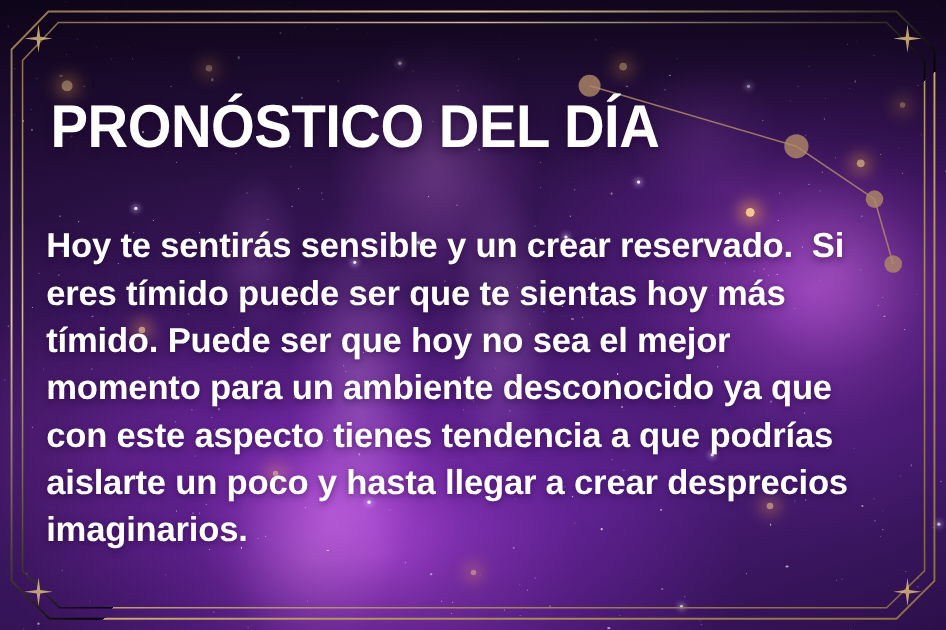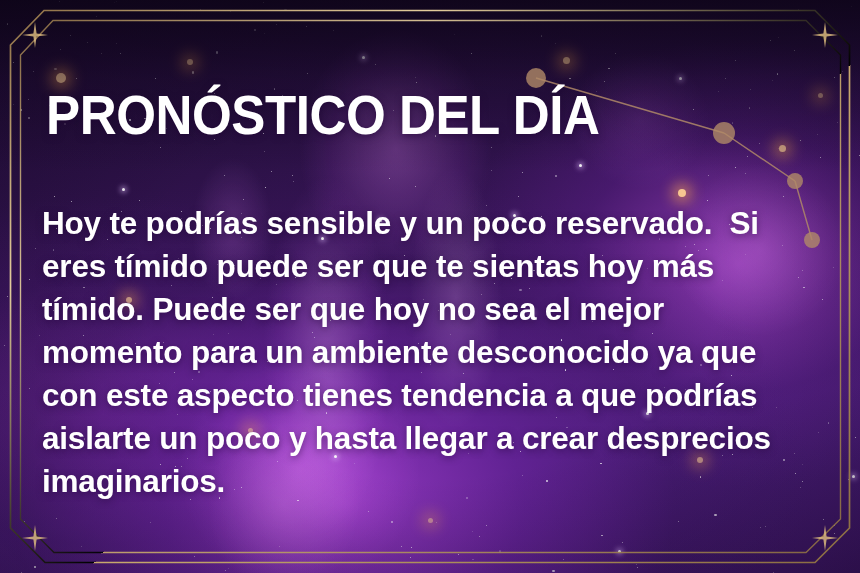--- a/index.html
+++ b/index.html
@@ -505,21 +505,21 @@
   </svg>
   <svg class="sparkle" style="left:22px;  top:525px;" width="26" height="26" viewBox="0 0 26 26">
     <path d="M13 0 L14.6 11.4 L26 13 L14.6 14.6 L13 26 L11.4 14.6 L0 13 L11.4 11.4 Z" fill="#d9b97e" opacity="0.85"></path>
   </svg>
   <svg class="sparkle" style="left:812px; top:525px;" width="26" height="26" viewBox="0 0 26 26">
     <path d="M13 0 L14.6 11.4 L26 13 L14.6 14.6 L13 26 L11.4 14.6 L0 13 L11.4 11.4 Z" fill="#d9b97e" opacity="0.85"></path>
   </svg>
 
   <div id="content">
     <h1 id="title">PRONÓSTICO DEL DÍA</h1>
-    <p id="body-text">Hoy te podrías sensible y un poco reservado.  Si
+    <p id="body-text">Hoy te sentirás sensible y un crear reservado.  Si
 eres tímido puede ser que te sientas hoy más
 tímido. Puede ser que hoy no sea el mejor
 momento para un ambiente desconocido ya que
 con este aspecto tienes tendencia a que podrías
 aislarte un poco y hasta llegar a crear desprecios
 imaginarios.</p>
   </div>
 
 </div>
 

